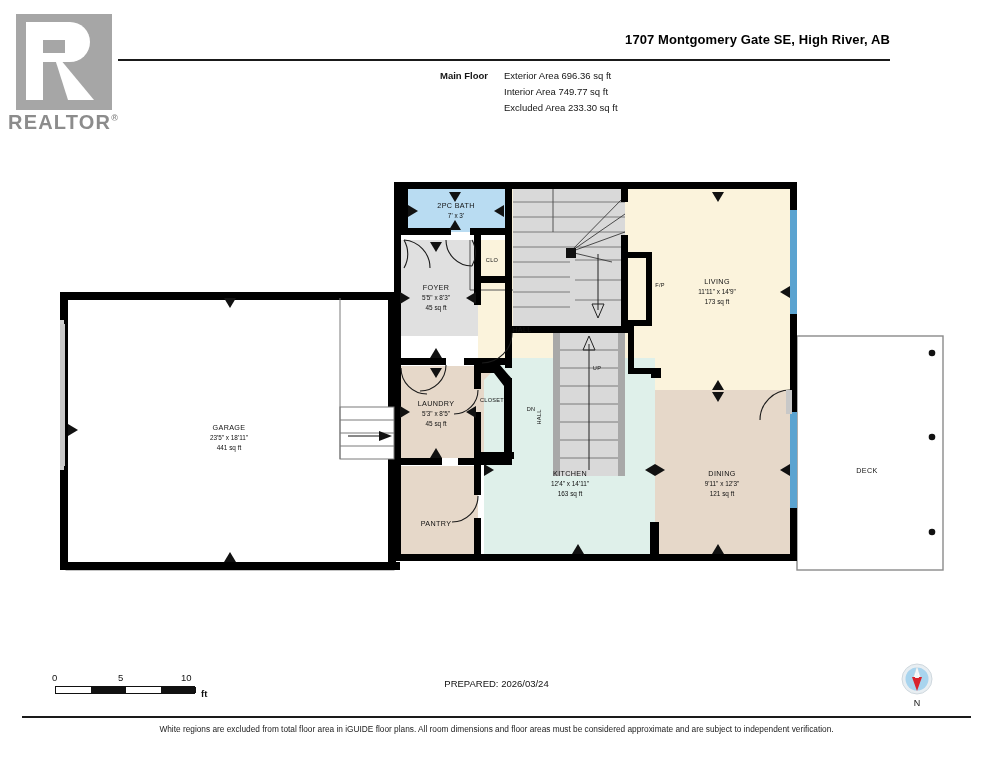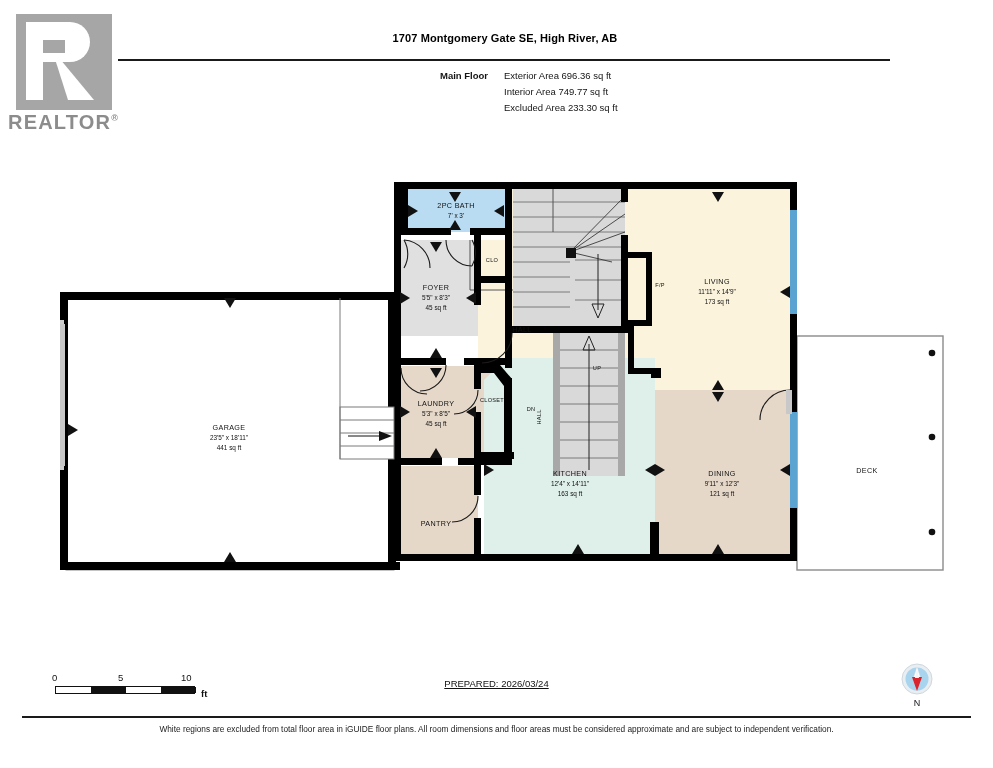--- a/index.html
+++ b/index.html
@@ -8,43 +8,43 @@
   
   .header{position:absolute;left:0;top:0;width:993px;height:140px;}
 
   .logo-wrap{position:absolute;left:8px;top:14px;width:122px;height:122px;}
   .logo-sq{position:absolute;left:8px;top:0;width:96px;height:96px;background:#a6a6a6;}
   .logo-r{position:absolute;left:0;top:0;width:96px;height:96px;}
   .logo-text{position:absolute;left:0;top:97px;width:122px;font-size:20px;letter-spacing:1.2px;
              color:#8c8c8c;font-family:"Liberation Sans",sans-serif;font-weight:700;}
   .logo-text sup{font-size:9px;vertical-align:super;}
 
-  .title{position:absolute;left:120px;top:32px;width:770px;text-align:center;
-         font-size:11px;font-weight:bold;letter-spacing:.1px;color:#000;}
+  .title{position:absolute;left:120px;top:32px;width:770px;text-align:right;
+         font-size:13px;font-weight:bold;letter-spacing:.1px;color:#000;}
   .rule{position:absolute;left:118px;top:59px;width:772px;height:2px;background:#1a1a1a;}
 
   .areas{position:absolute;left:380px;top:68px;font-size:9.5px;line-height:16px;color:#141414;}
   .areas .floorlabel{position:absolute;left:60px;top:0;font-weight:bold;font-size:9.5px;white-space:nowrap;}
   .areas .arow{position:absolute;left:124px;white-space:nowrap;}
   .areas .a0{top:0}.areas .a1{top:16px}.areas .a2{top:32px}
 
   
   .plan{position:absolute;left:0;top:140px;width:966px;height:510px;}
 
   
   .footer{position:absolute;left:0;top:650px;width:993px;height:118px;}
   .scalebar{position:absolute;left:55px;top:22px;}
   .scale-nums{position:absolute;left:0;top:0;width:160px;height:14px;}
   .scale-nums span{position:absolute;font-size:9.5px;color:#111;}
   .sn0{left:-3px}.sn5{left:63px}.sn10{left:126px}
   .scale-track{position:absolute;left:0;top:14px;width:140px;height:8px;border:1px solid #111;box-sizing:border-box;background:#fff;}
   .scale-seg{position:absolute;top:0;height:6px;background:#111;}
   .scale-unit{position:absolute;left:146px;top:16px;font-size:9.5px;font-weight:bold;color:#111;}
 
-  .prepared{position:absolute;left:0;top:28px;width:993px;text-align:center;font-size:9.5px;color:#111;text-decoration:underline;}
+  .prepared{position:absolute;left:0;top:28px;width:993px;text-align:center;font-size:9.5px;color:#111;}
 
   .compass{position:absolute;left:897px;top:10px;width:40px;height:52px;}
   .compass .nlabel{position:absolute;left:0;top:38px;width:40px;text-align:center;font-size:9px;color:#111;}
 
   .footline{position:absolute;left:22px;top:66px;width:949px;height:1.5px;background:#1a1a1a;}
   .disclaimer{position:absolute;left:22px;top:72px;width:949px;text-align:center;font-size:8.3px;color:#222;line-height:14px;}
 
   svg{display:block;}
   .rmlabel{font-family:"Liberation Sans",sans-serif;fill:#111;text-anchor:middle;}
   .rm-name{font-size:7.2px;letter-spacing:.35px;}

